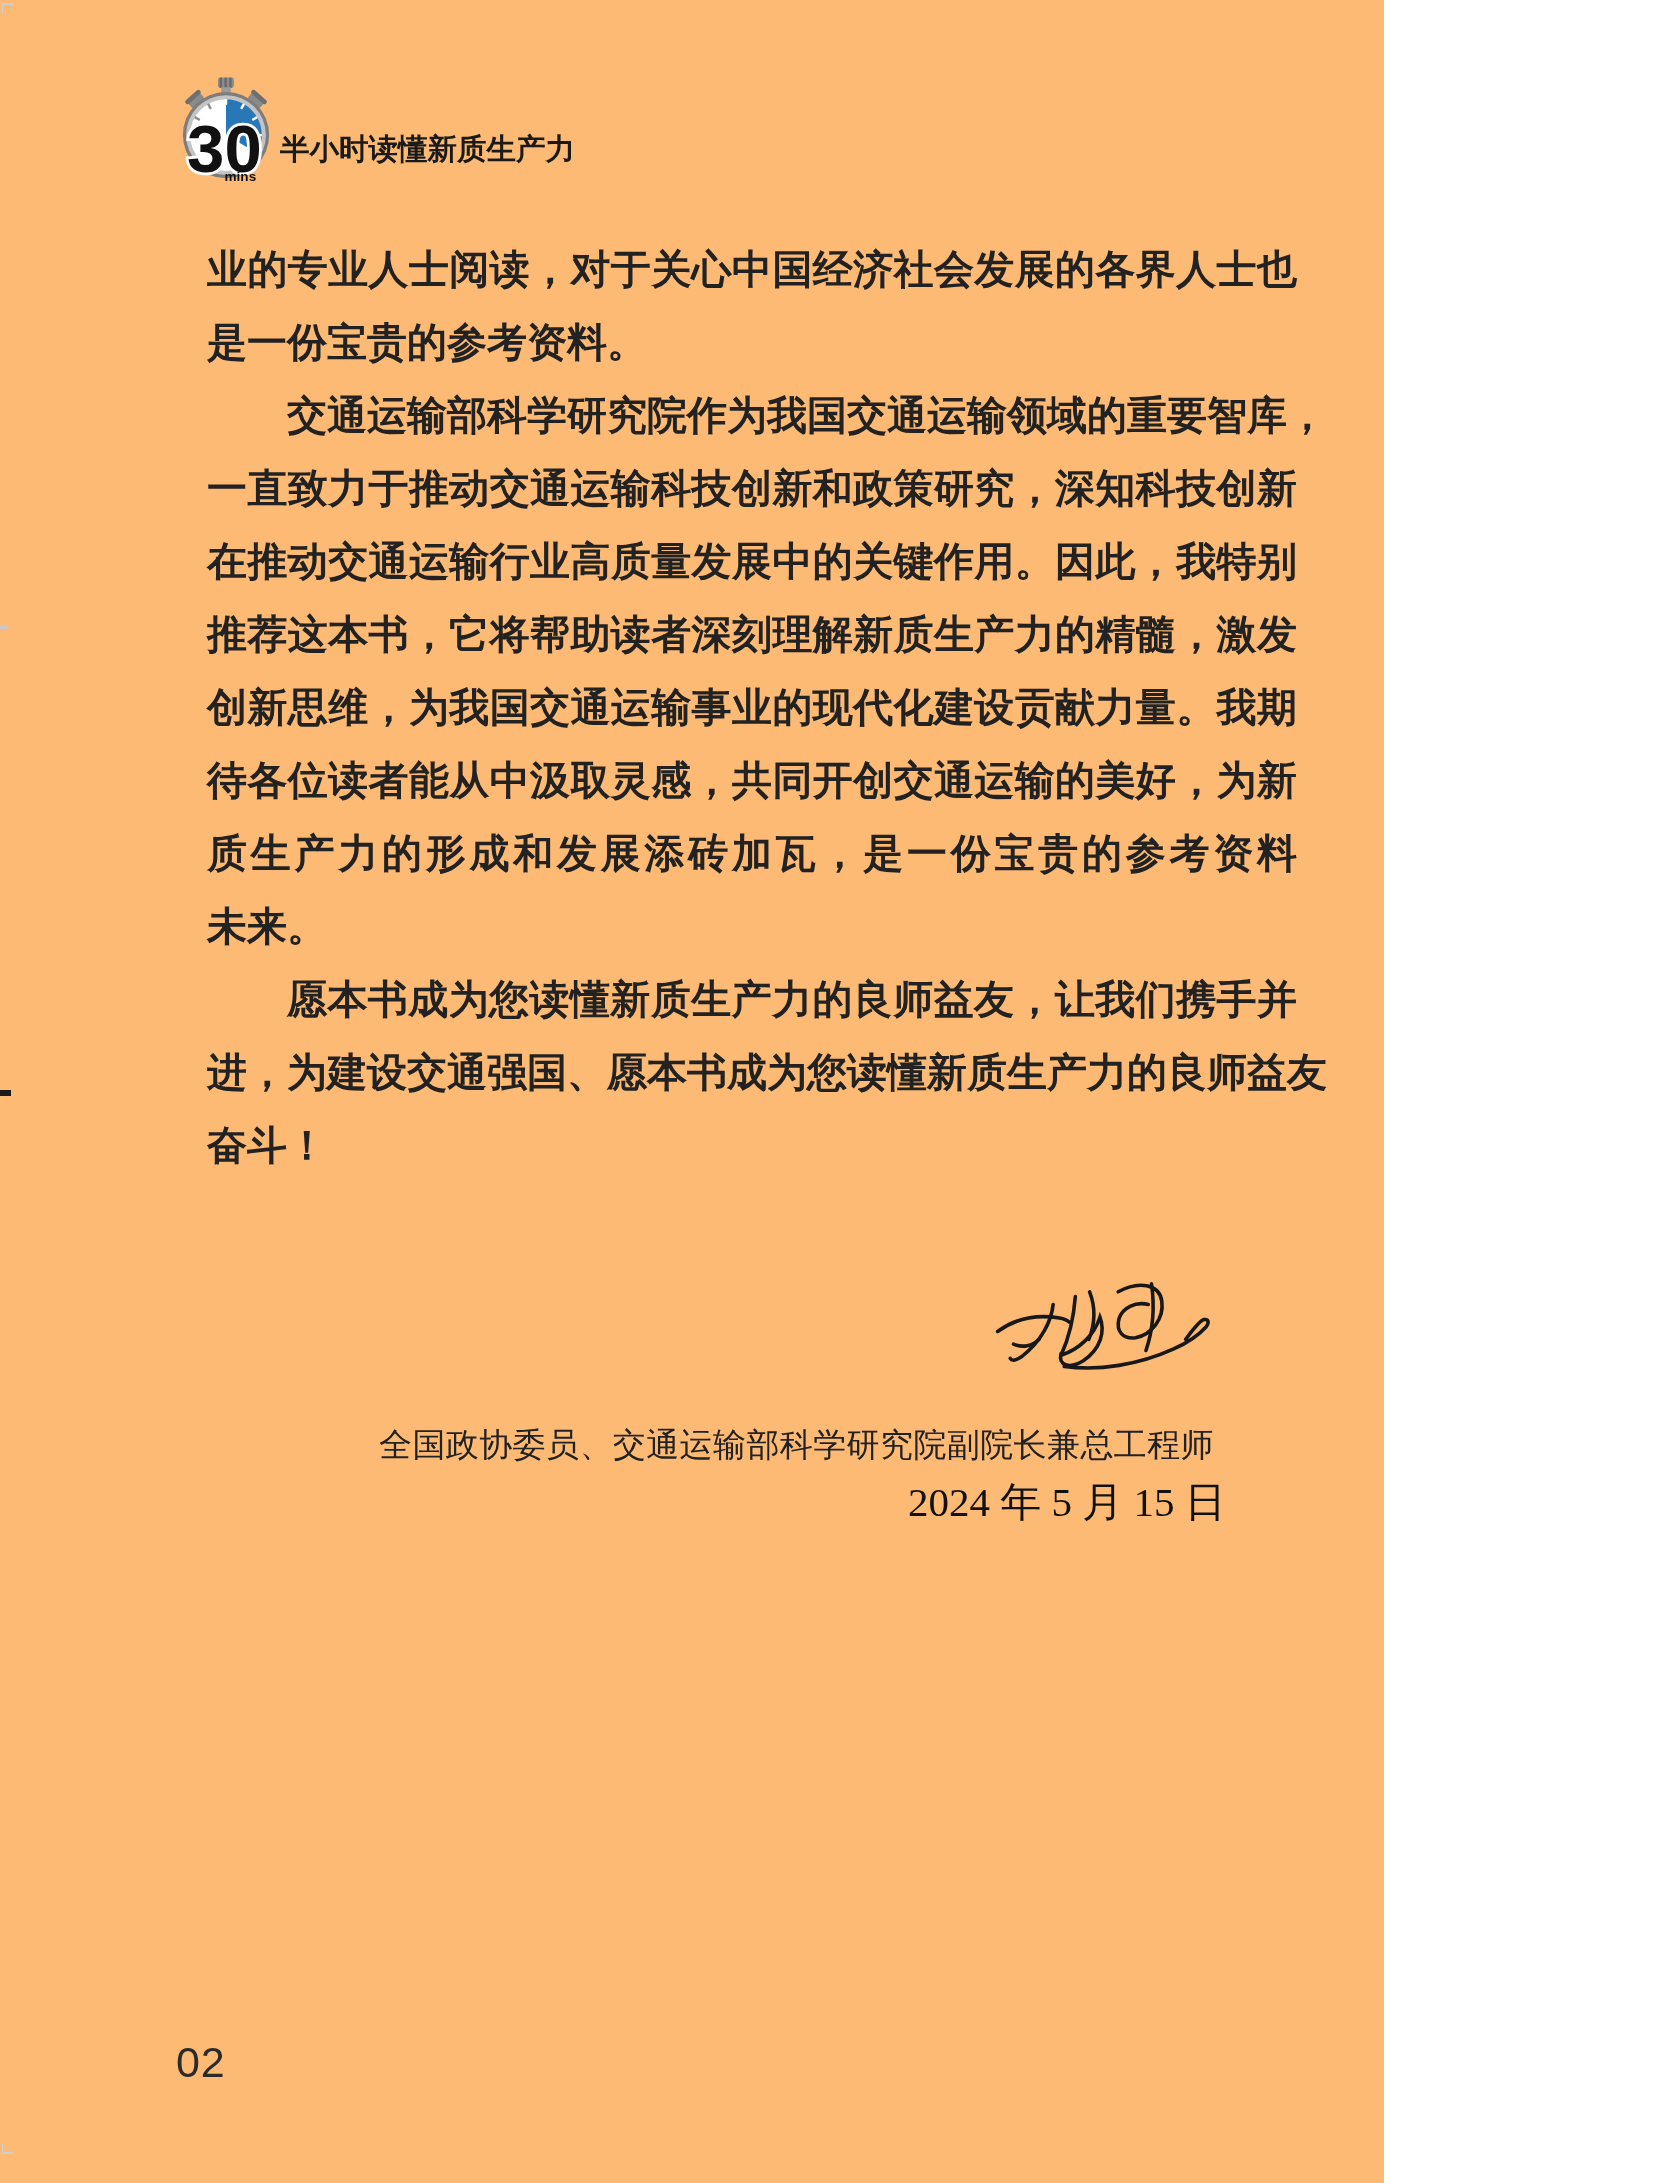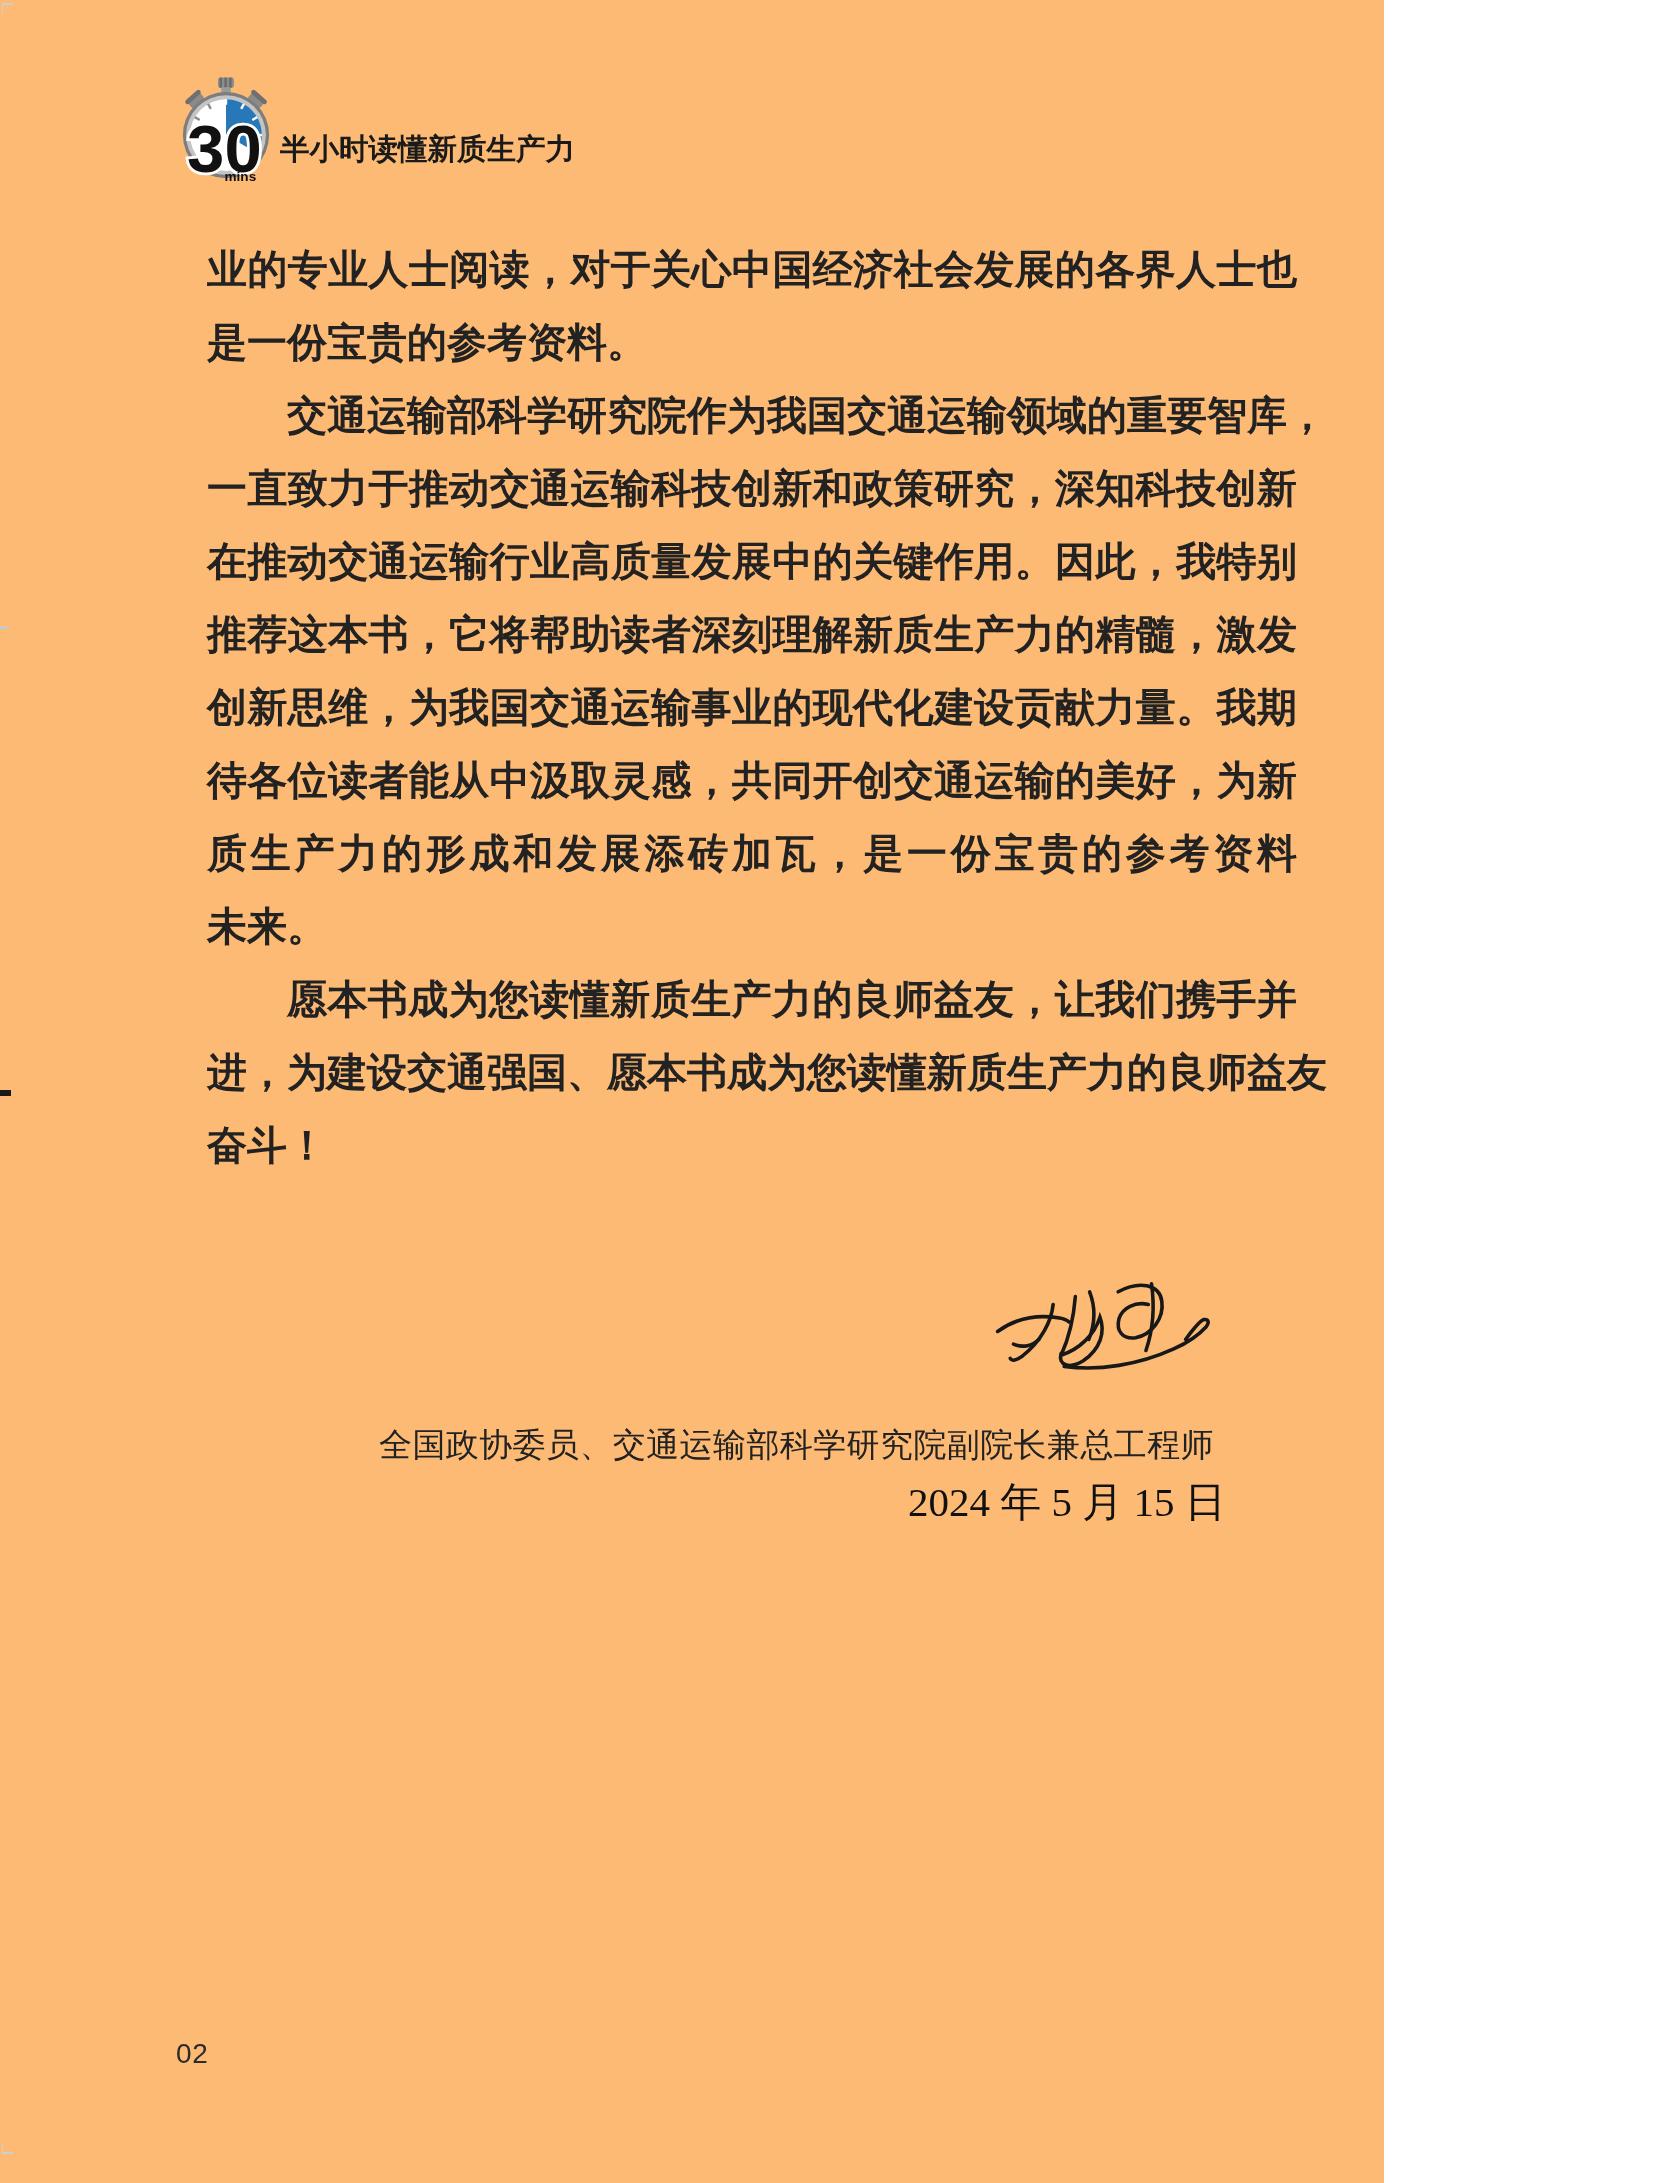--- a/index.html
+++ b/index.html
@@ -45,21 +45,21 @@
   }
   .date-line{
     position:absolute;left:908px;top:1475px;
     font-family:"Liberation Serif", serif;
     font-size:41px;color:#111;white-space:nowrap;
   }
 
   
   .page-number{
     position:absolute;left:176px;top:2038px;
-    font-size:28px;color:#2b2b2b;letter-spacing:0.8px;
+    font-size:43px;color:#2b2b2b;letter-spacing:0.8px;
   }
 
   
   .mark{position:absolute;background:#1a1a1a;}
   .mark.faint{background:#c9c9c9;}
   .corner{position:absolute;width:12.7px;height:12.7px;}
   .corner span{position:absolute;background:#cfcfcf;}
   .corner .h{width:11px;height:1.6px;}
   .corner .v{width:1.6px;height:11px;}
 </style>

